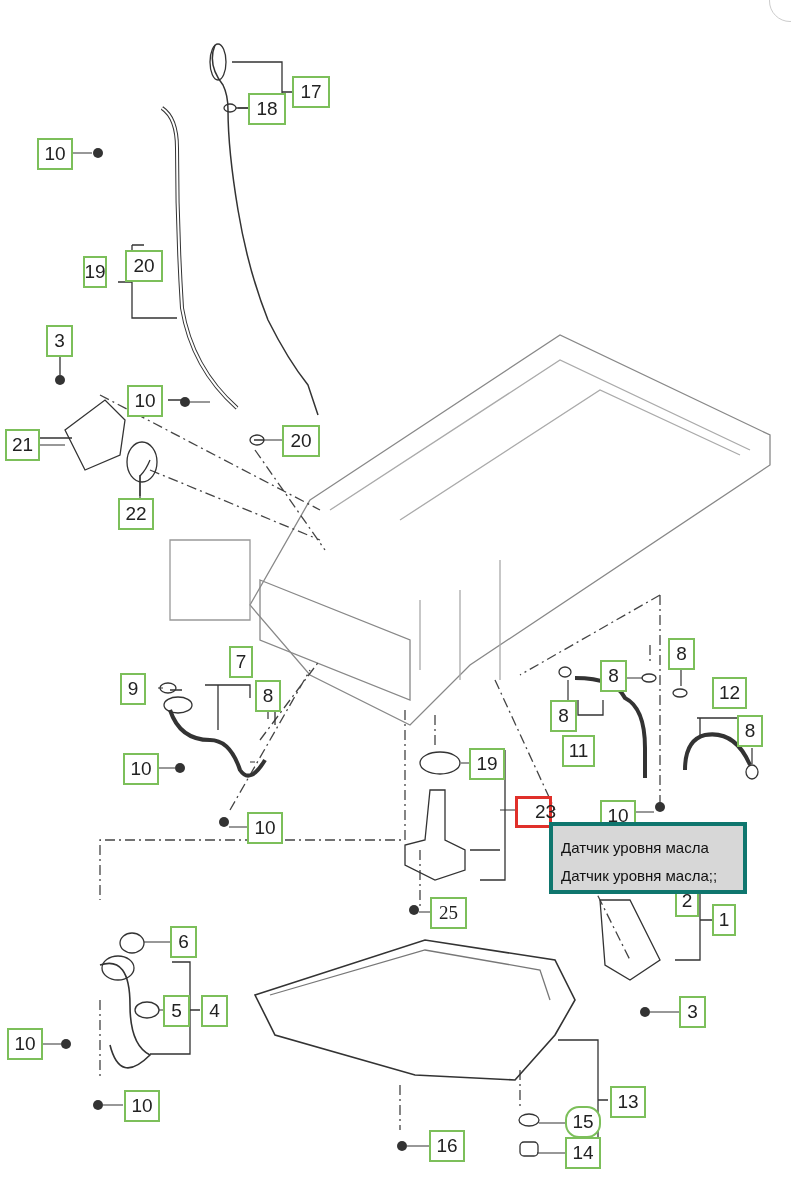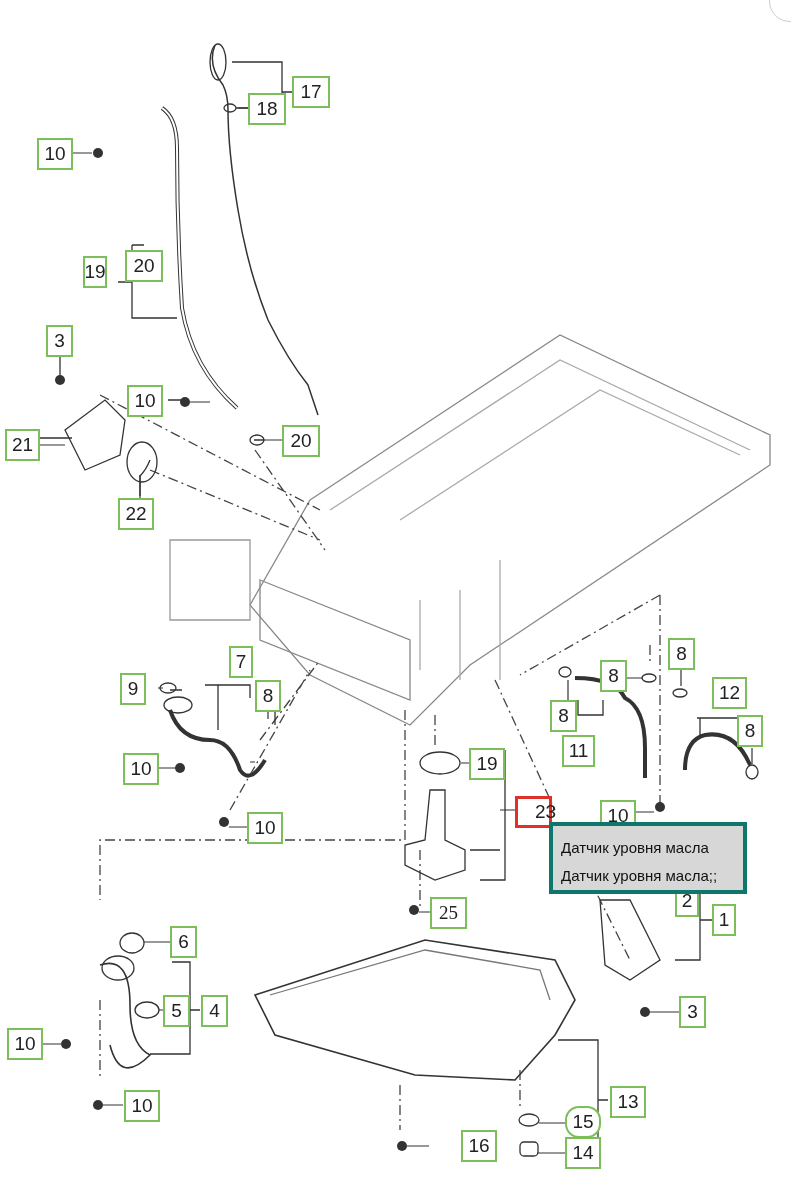--- a/index.html
+++ b/index.html
@@ -144,20 +144,20 @@
 
   <div class="callout" style="left:170px;top:926px;width:27px;">6</div>
   <div class="callout" style="left:163px;top:995px;width:27px;">5</div>
   <div class="callout" style="left:201px;top:995px;width:27px;">4</div>
   <div class="callout" style="left:7px;top:1028px;width:36px;">10</div>
   <div class="callout" style="left:124px;top:1090px;width:36px;">10</div>
 
   <div class="callout" style="left:610px;top:1086px;width:36px;">13</div>
   <div class="callout" style="left:565px;top:1106px;width:36px;border-radius:14px;">15</div>
   <div class="callout" style="left:565px;top:1137px;width:36px;">14</div>
-  <div class="callout" style="left:429px;top:1130px;width:36px;margin-left:32px;">16</div>
+  <div class="callout" style="left:429px;top:1130px;width:36px;">16</div>
 
   <div class="tooltip">
     <div>Датчик уровня масла</div>
     <div>Датчик уровня масла;;</div>
   </div>
   <div class="corner"></div>
 </div>
 
 </body></html>

